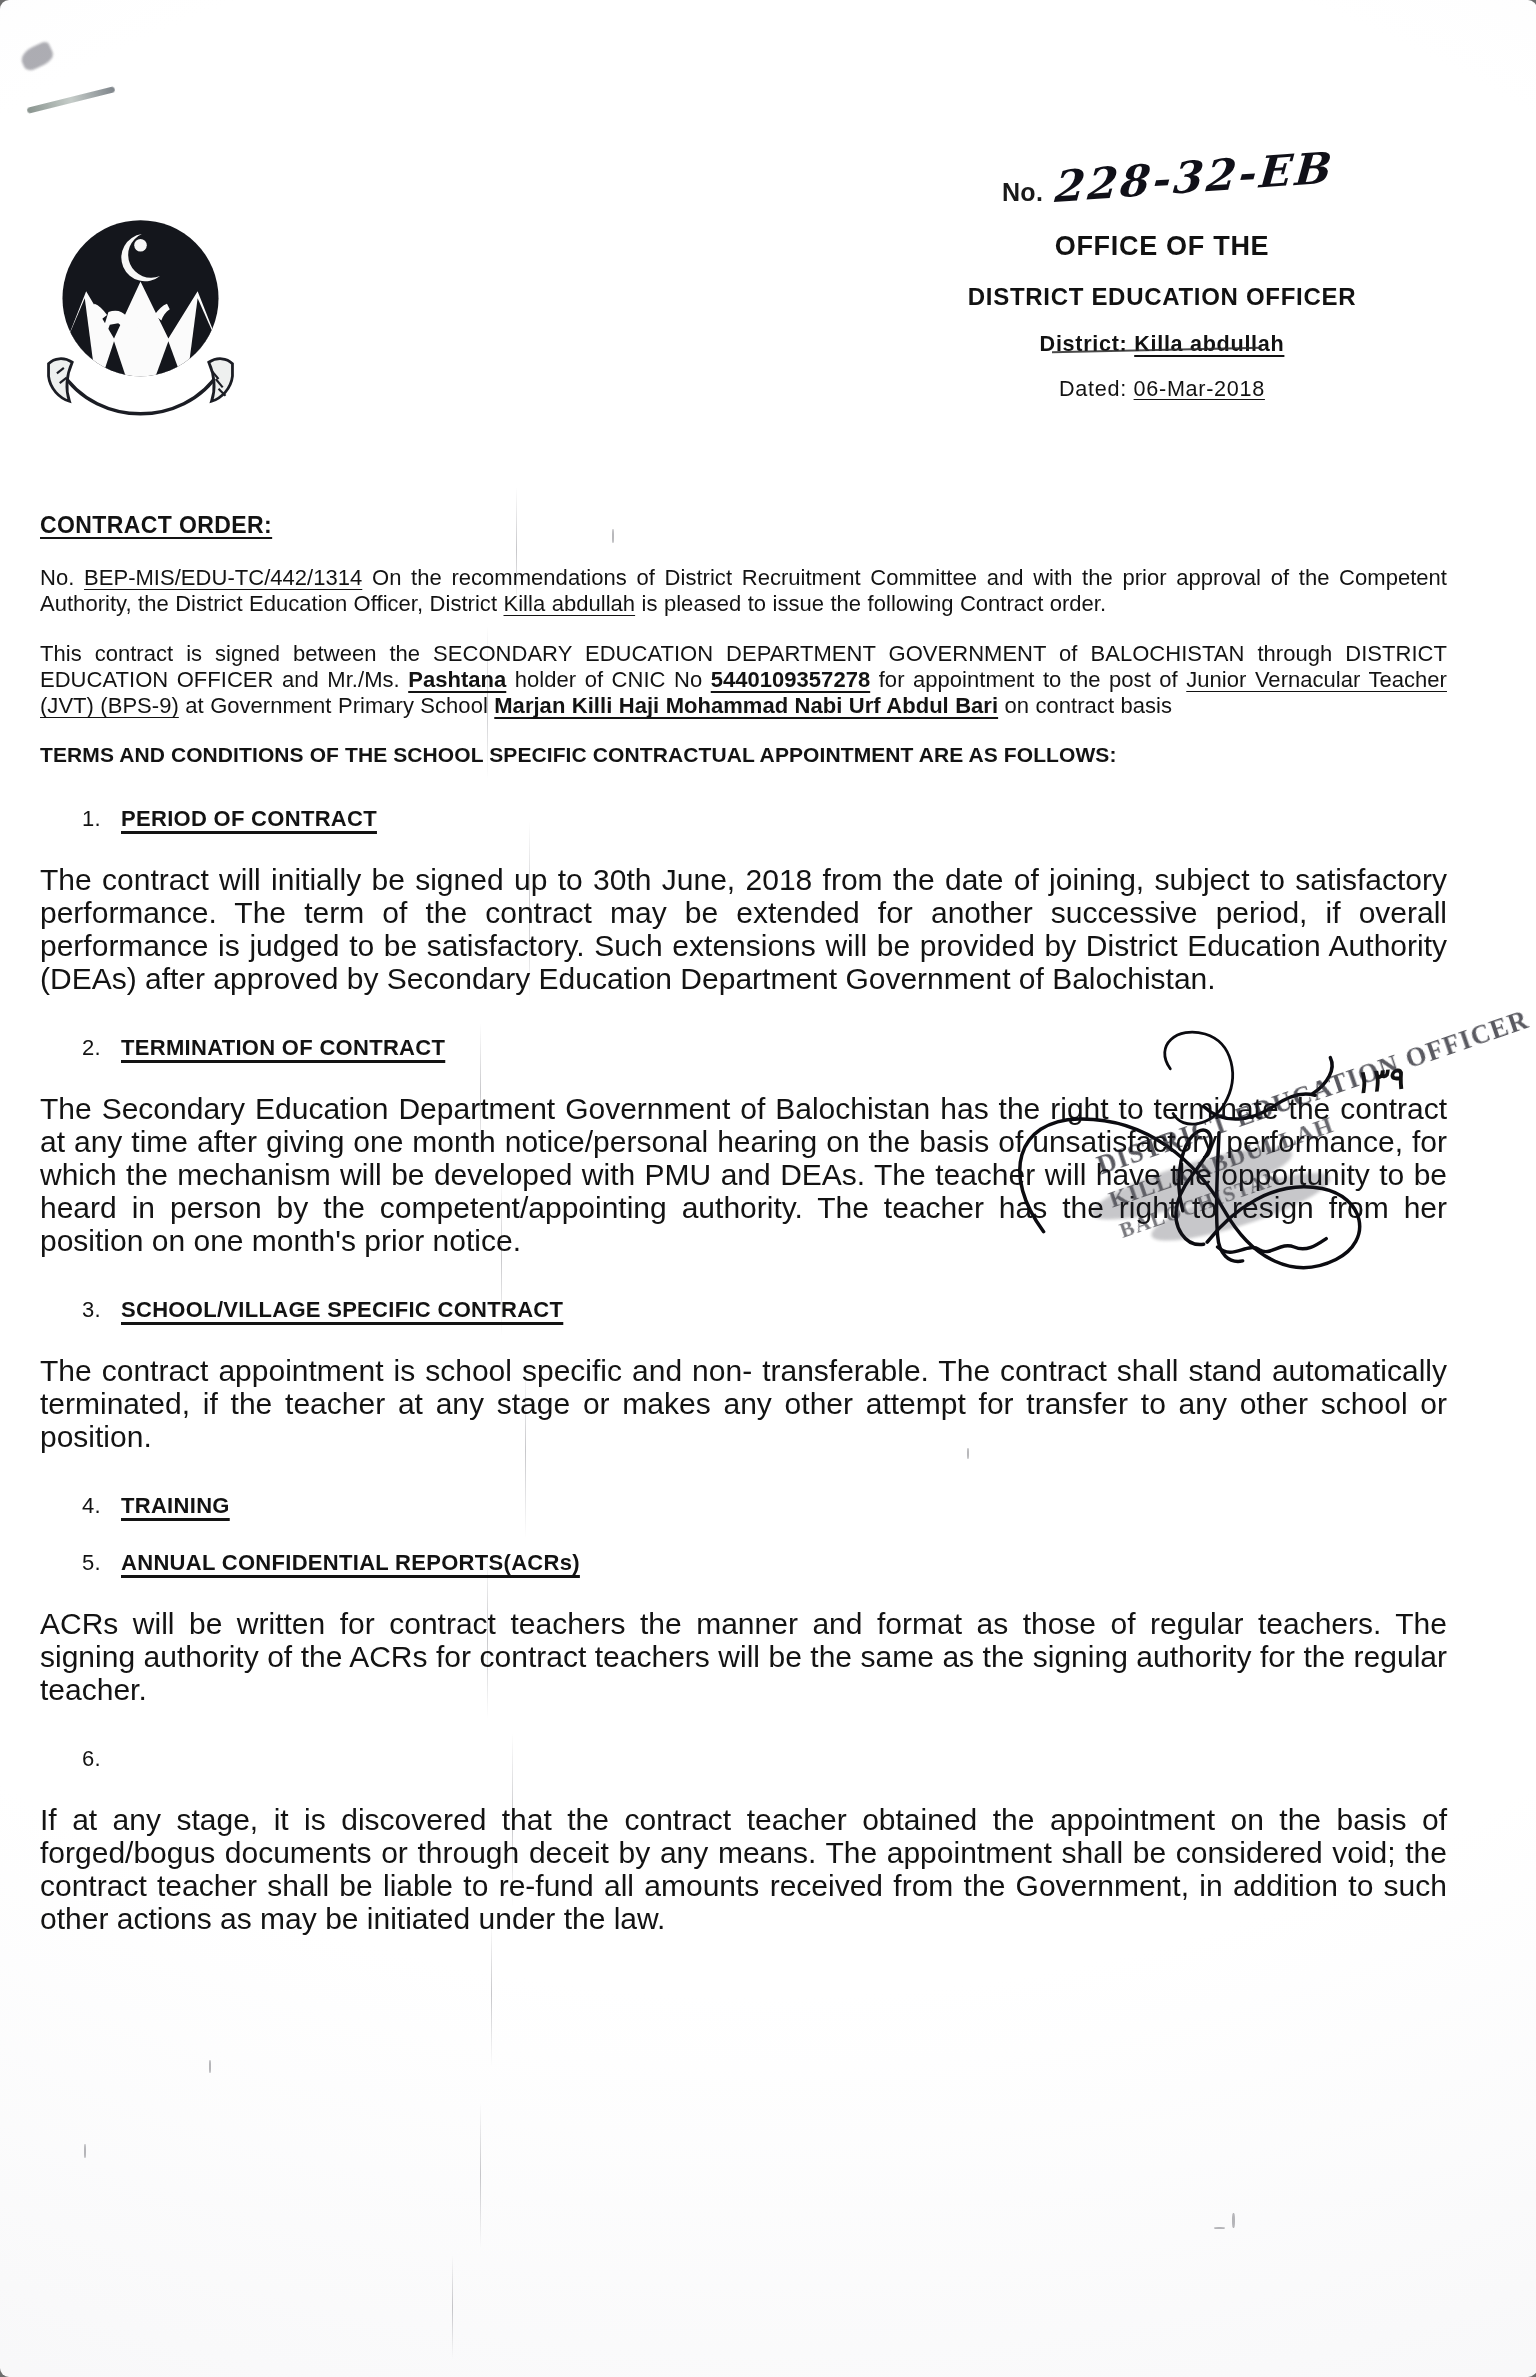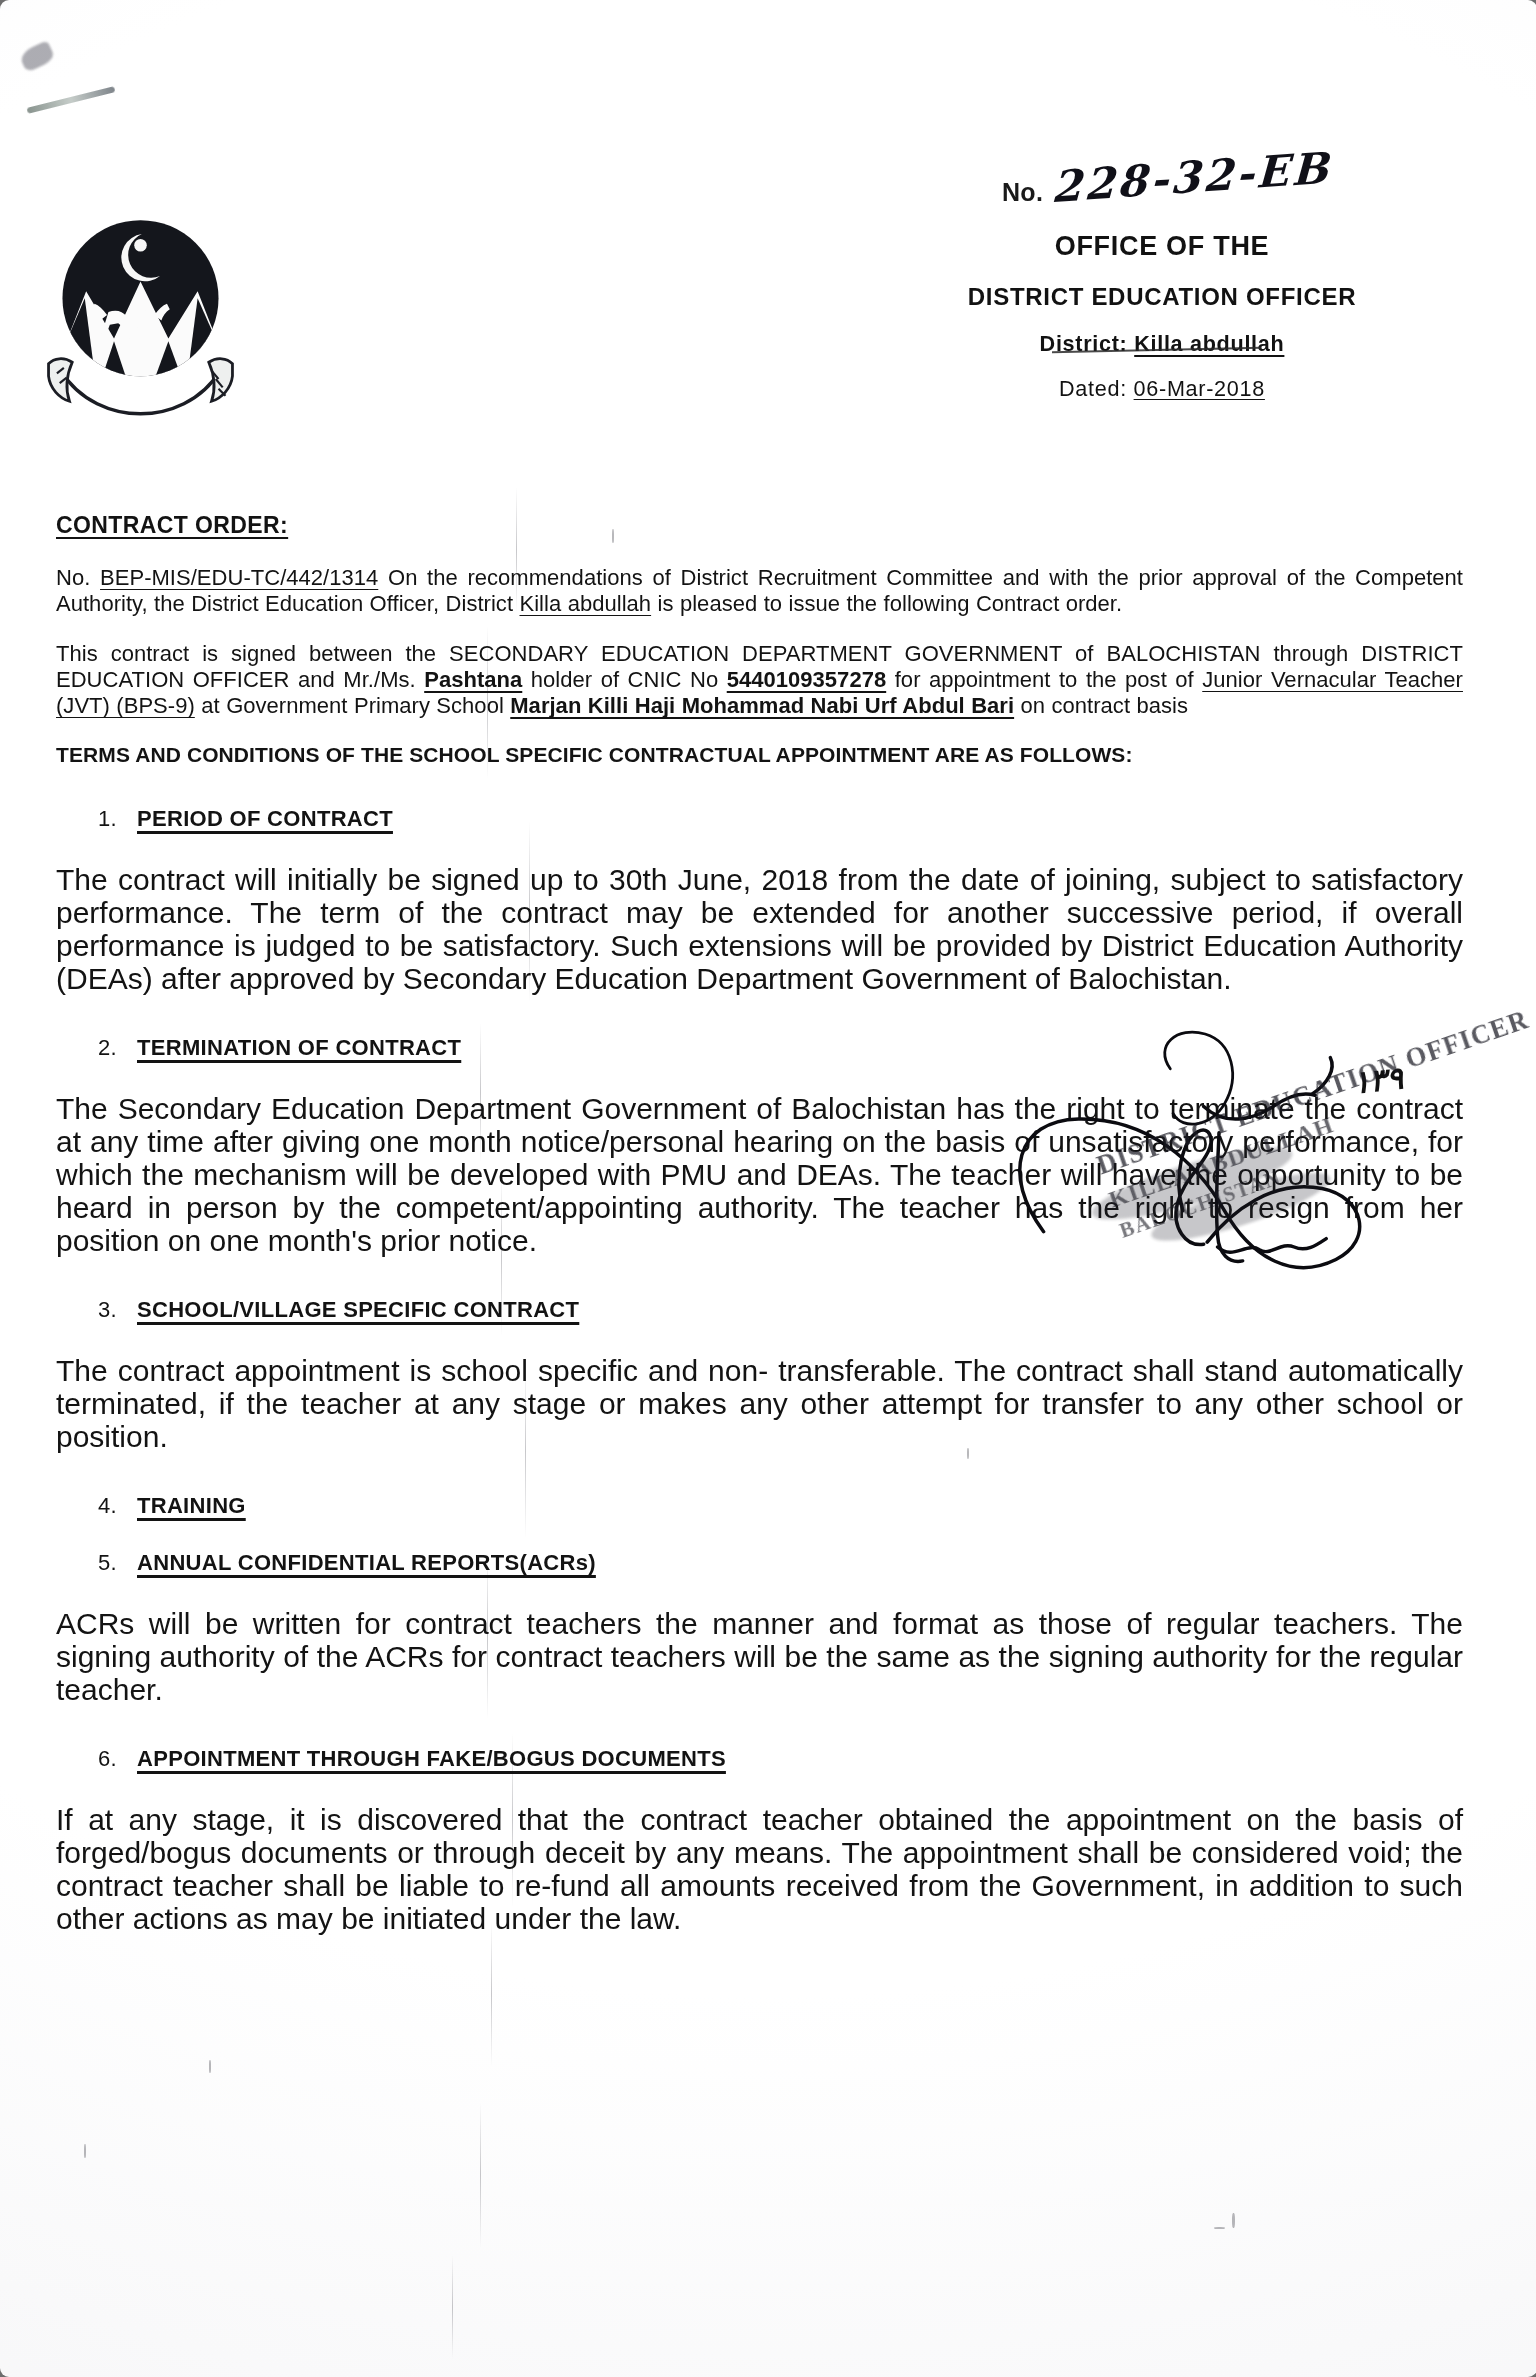--- a/index.html
+++ b/index.html
@@ -116,21 +116,21 @@
   }
   .ul-thin {
     text-decoration: underline;
     text-underline-offset: 2.8px;
     text-decoration-thickness: 1.4px;
   }
 
   
   .body {
     position: absolute;
-    left: 56px;
+    left: 40px;
     top: 512px;
     width: 1407px;
   }
   .doc-title {
     font-size: 23px;
     font-weight: 700;
     letter-spacing: 0.4px;
     text-decoration: underline;
     text-underline-offset: 3.5px;
     text-decoration-thickness: 2.1px;
@@ -423,21 +423,20 @@
       <div class="clause-head">
         <span class="clause-num">5.</span>
         <span class="clause-title">ANNUAL CONFIDENTIAL REPORTS(ACRs)</span>
       </div>
       <p class="clause-body">ACRs will be written for contract teachers the manner and format as those of regular teachers. The signing authority of the ACRs for contract teachers will be the same as the signing authority for the regular teacher.</p>
     </div>
 
     <div class="clause">
       <div class="clause-head">
         <span class="clause-num">6.</span>
-        <span class="clause-title">APPOINTMENT THROUGH FAKE/BOGUS DOCUMENTS</span>
       </div>
       <p class="clause-body">If at any stage, it is discovered that the contract teacher obtained the appointment on the basis of forged/bogus documents or through deceit by any means. The appointment shall be considered void; the contract teacher shall be liable to re-fund all amounts received from the Government, in addition to such other actions as may be initiated under the law.</p>
     </div>
 
   </div>
 
   <div class="sig-wrap">
     <svg class="sig-svg" width="529" height="348" viewBox="0 0 760 500" aria-hidden="true">
       <g fill="none" stroke="#0b0b10" stroke-linecap="round" stroke-linejoin="round">
 

